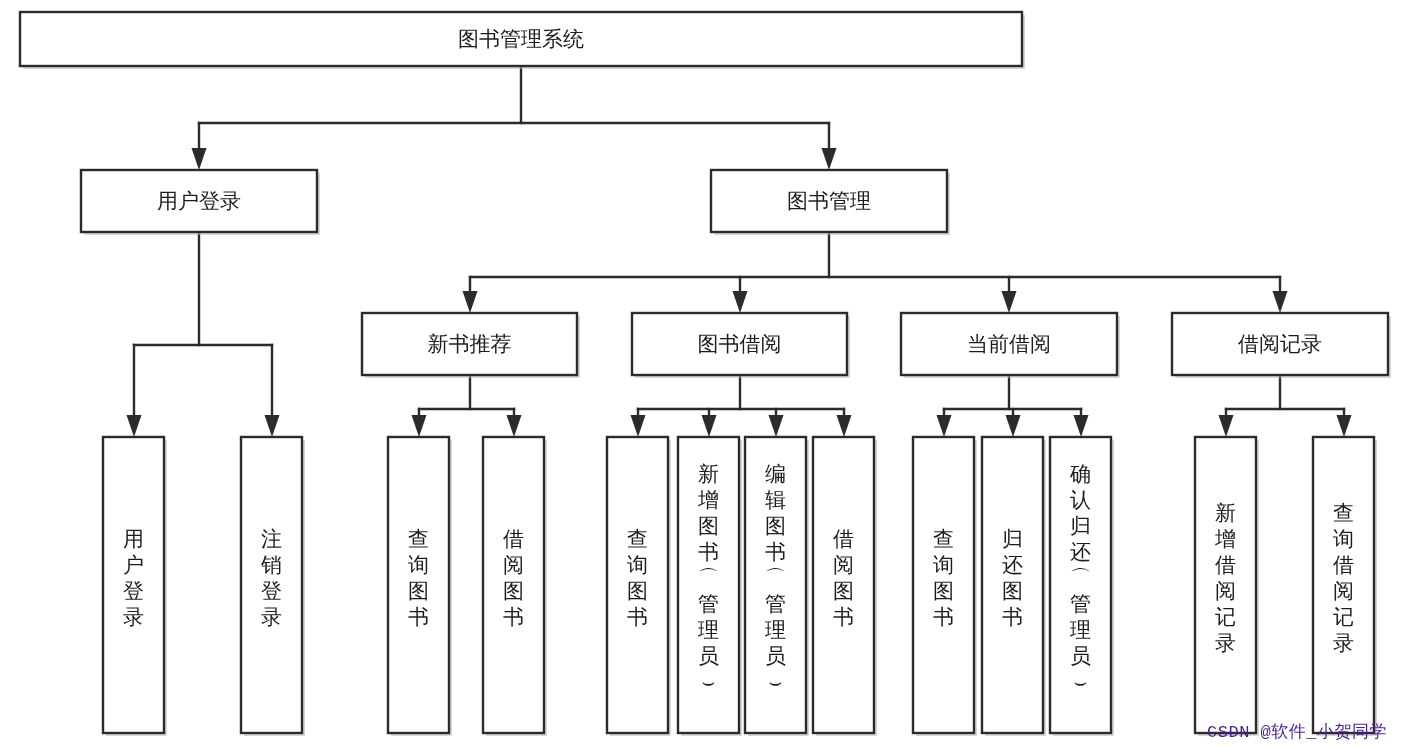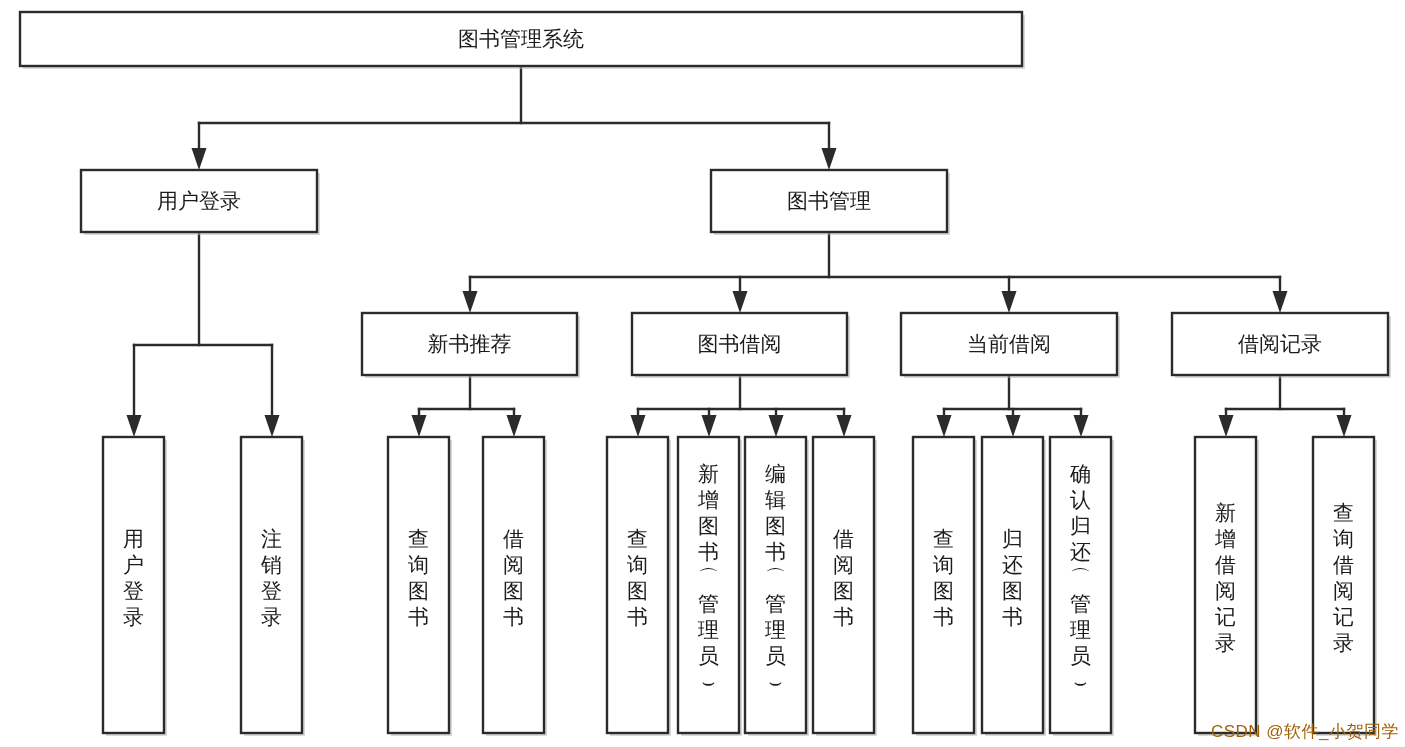--- a/index.html
+++ b/index.html
@@ -54,25 +54,25 @@
     dominant-baseline: middle;
   }
   .node-label-v {
     font-family: "Liberation Sans", "DejaVu Sans", sans-serif;
     font-size: 21px;
     fill: #1c1c1c;
     text-anchor: middle;
   }
   .watermark {
     position: absolute;
-    right: 6px;
+    right: 18px;
     bottom: 4px;
-    font-family: Liberation Sans, sans-serif;
+    font-family: Liberation Mono, monospace;
     font-size: 17px;
-    color: #a16207;
+    color: #4c1d95;
     white-space: nowrap;
     letter-spacing: 0.5px;
     user-select: none;
   }
 </style>
 </head>
 <body>
 
 <div id="diagram-root">
   <svg id="tree-svg" viewBox="0 0 1405 747">

